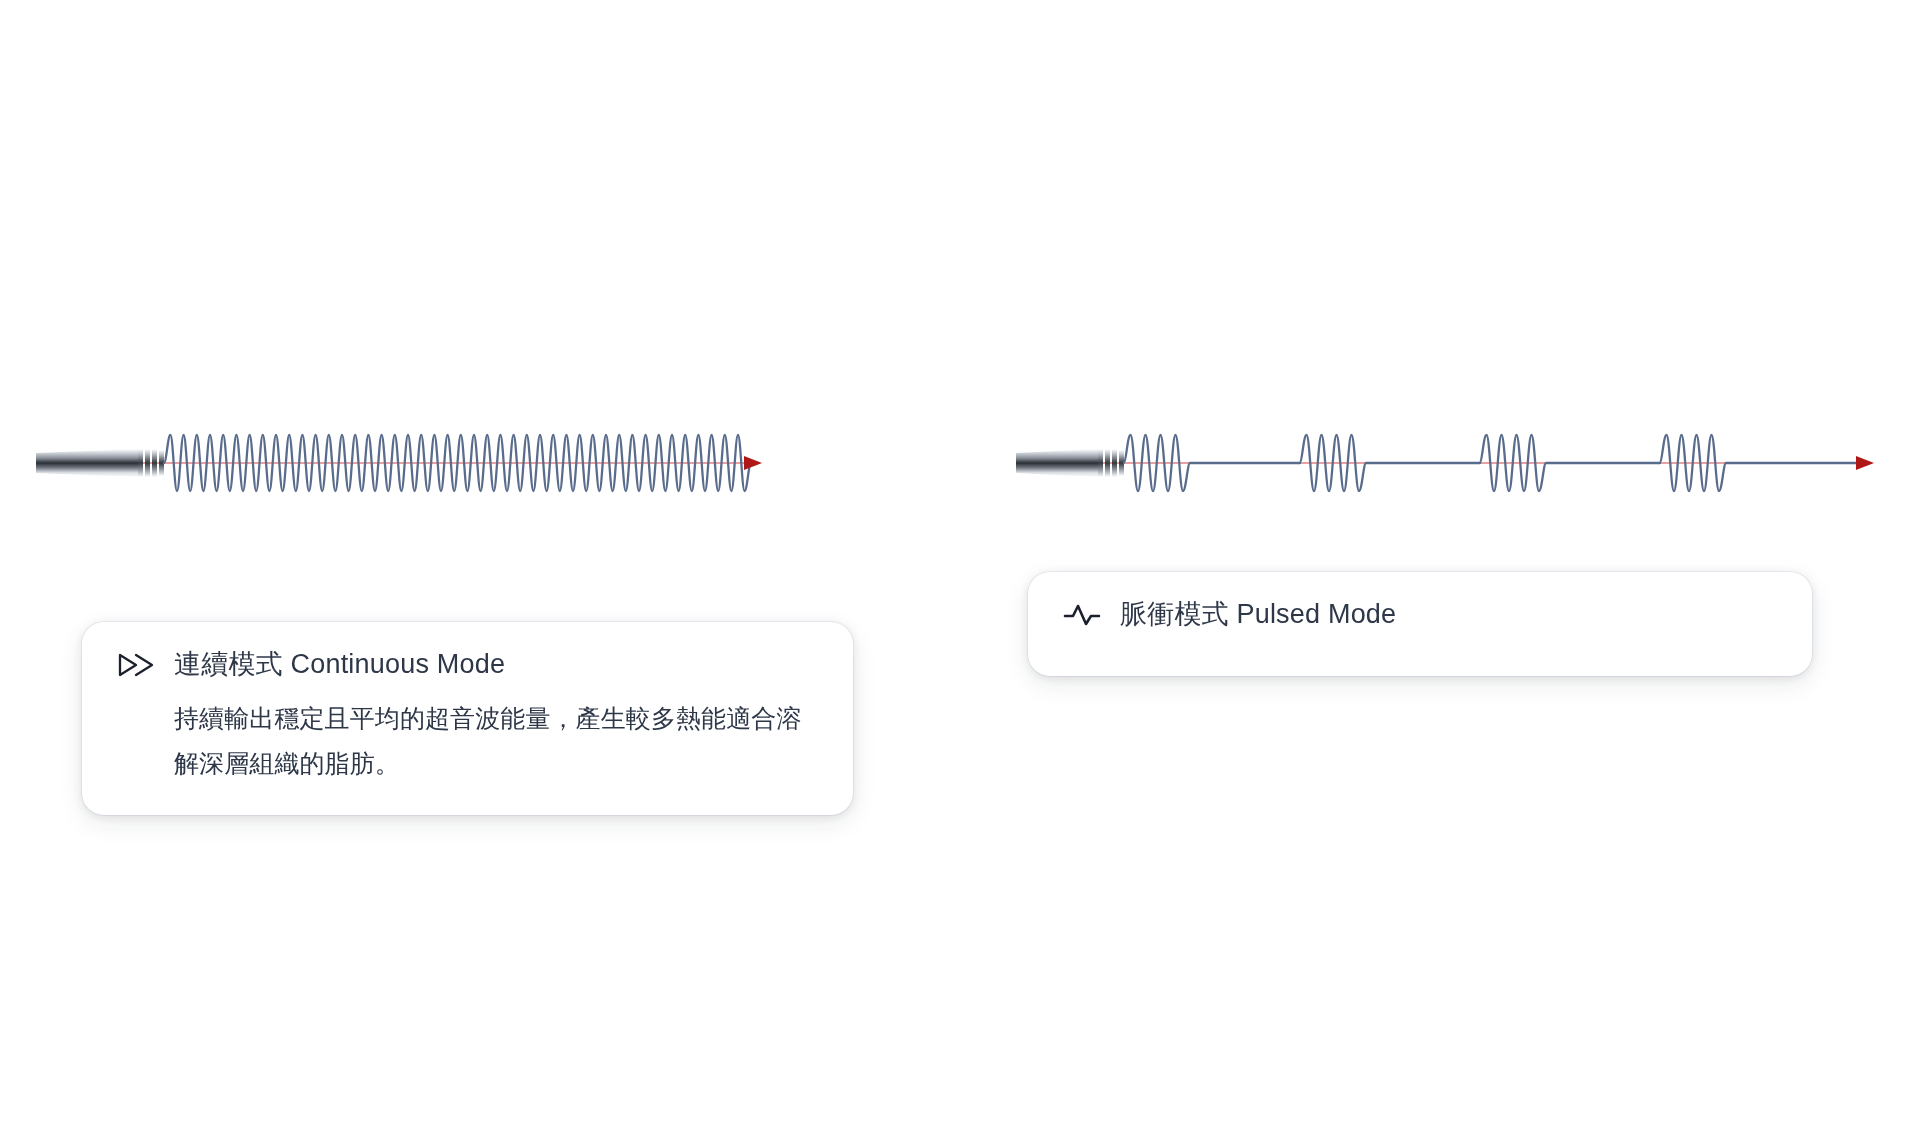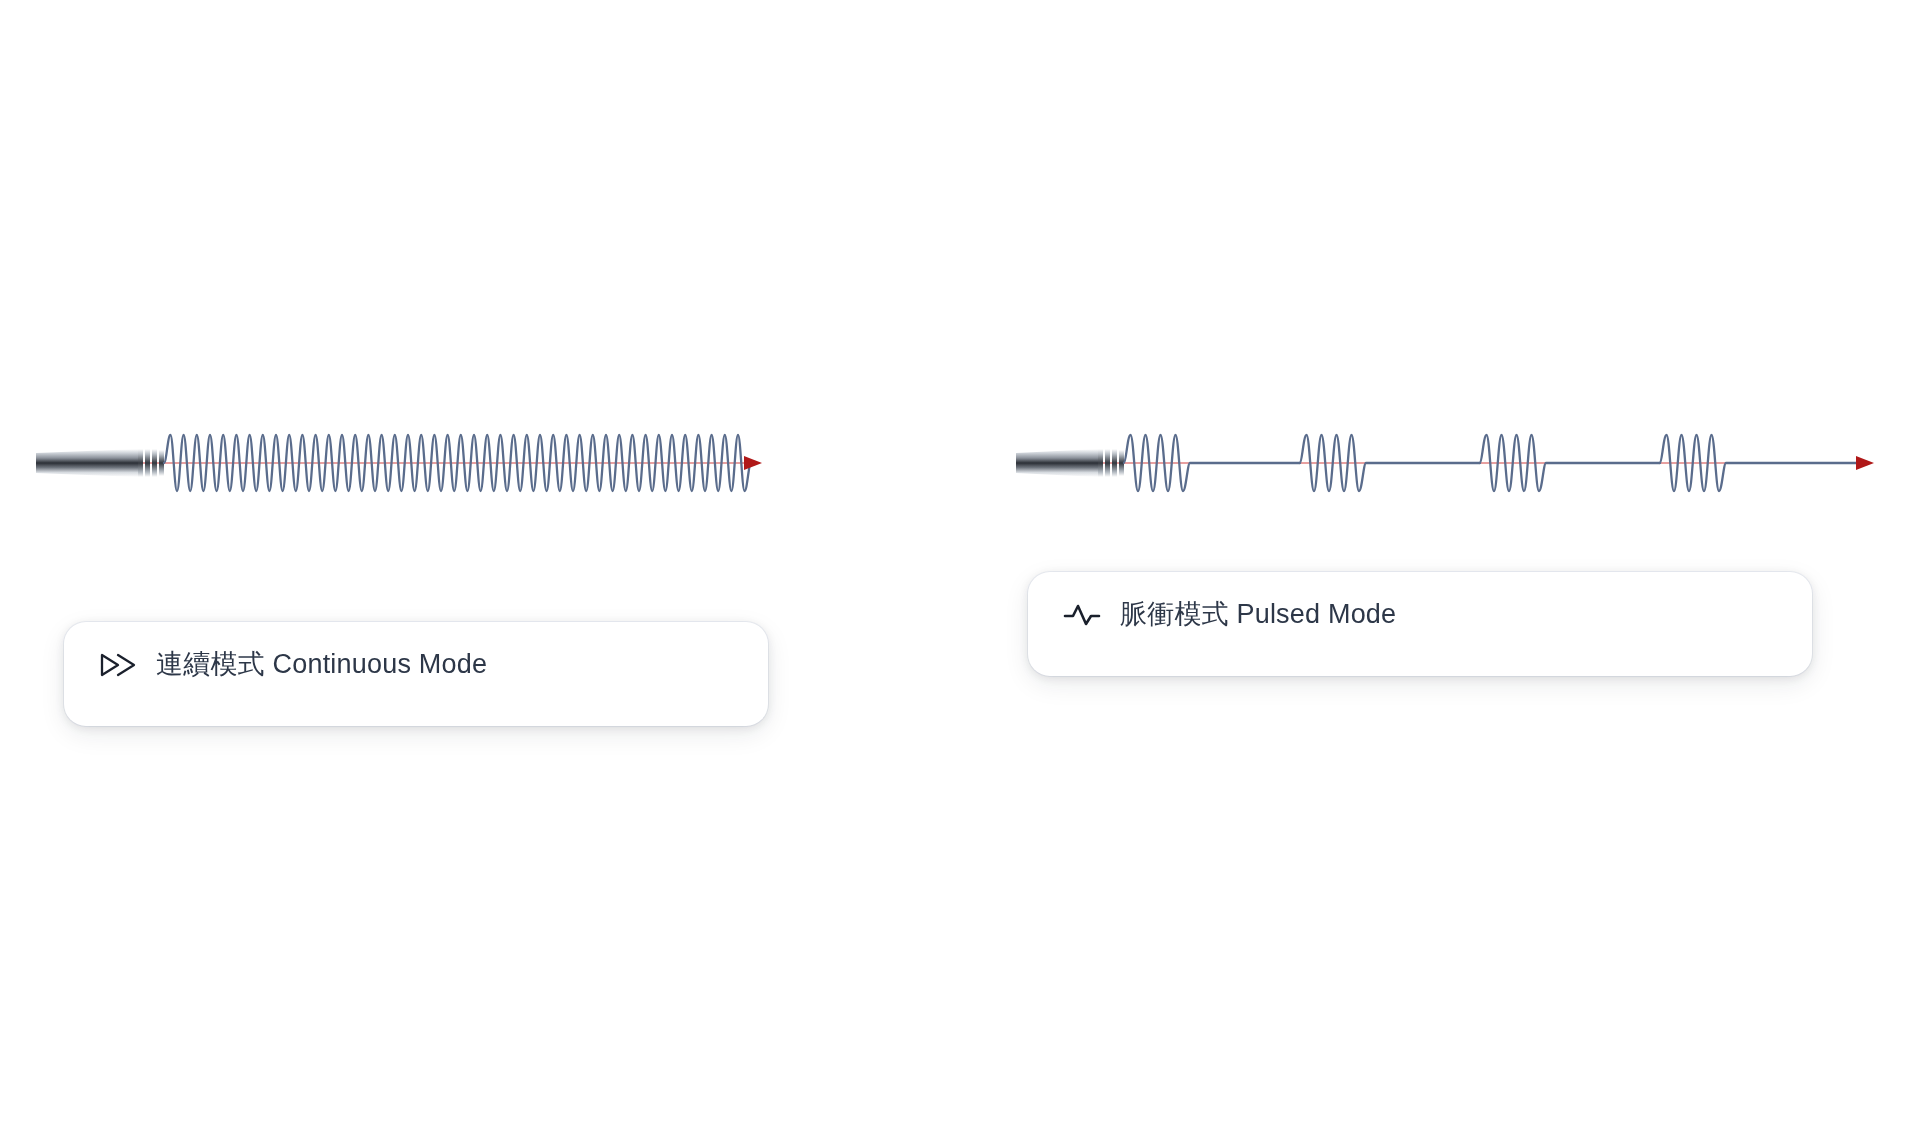--- a/index.html
+++ b/index.html
@@ -44,23 +44,23 @@
     position: absolute;
     box-sizing: border-box;
     background: #ffffff;
     border-radius: 22px;
     box-shadow: 0 2px 10px rgba(26,32,44,0.10),
                 0 8px 26px rgba(26,32,44,0.085),
                 0 0 0 1px rgba(226,232,240,0.55);
     padding: 26px 34px 30px 34px;
   }
   .card.continuous {
-    left: 64px;
+    left: 82px;
     top: 622px;
-    width: 704px;
+    width: 771px;
   }
   .card.pulsed {
     left: 1028px;
     top: 572px;
     width: 784px;
   }
 
   .card-head {
     display: flex;
     align-items: center;
@@ -255,20 +255,21 @@
   <div class="card continuous">
     <div class="card-head">
       <span class="card-icon">
         <svg width="38" height="26" viewBox="0 0 38 26" fill="none" stroke="#1a202c" stroke-width="2.3" stroke-linejoin="round" stroke-linecap="round">
           <path d="M3 3 L3 23 L19 13 Z"></path>
           <path d="M19 3 L35 13 L19 23"></path>
         </svg>
       </span>
       <span class="card-title">連續模式 Continuous Mode</span>
     </div>
+    <p class="card-body">持續輸出穩定且平均的超音波能量，產生較多熱能適合溶解深層組織的脂肪。</p>
   </div>
 
   <div class="card pulsed">
     <div class="card-head">
       <span class="card-icon">
         <svg width="38" height="26" viewBox="0 0 38 26" fill="none" stroke="#1a202c" stroke-width="2.6" stroke-linejoin="round" stroke-linecap="round">
           <path d="M2 14 L10 14 L15 4 L23 22 L28 14 L36 14"></path>
         </svg>
       </span>
       <span class="card-title">脈衝模式 Pulsed Mode</span>

